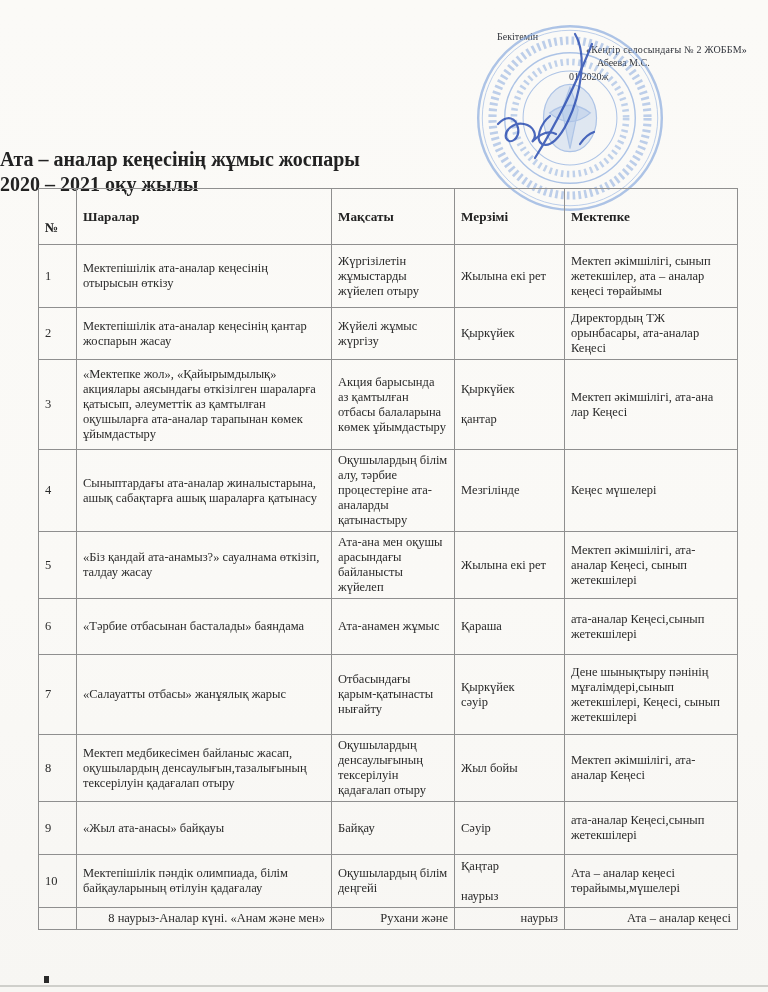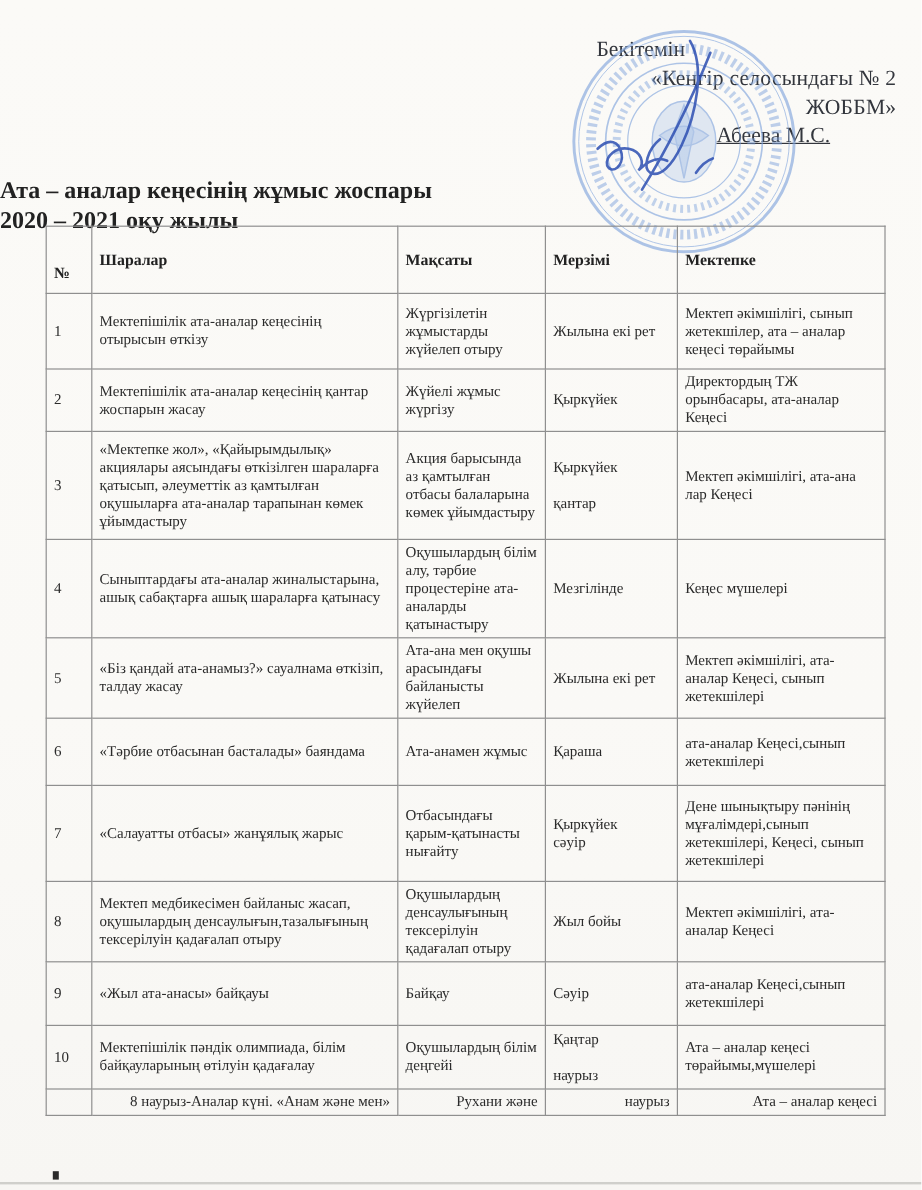--- a/index.html
+++ b/index.html
@@ -2,23 +2,23 @@
 <html><head>
 <meta charset="utf-8">
 <style>
   html,body{margin:0;padding:0;}
   .page{
     position:relative;width:768px;height:992px;overflow:hidden;
     background:linear-gradient(180deg,#fbfaf7 0%,#faf9f6 60%,#f7f6f3 100%);
     font-family:"Liberation Serif","DejaVu Serif",serif;color:#2e2e2e;
   }
   
-  .approval{position:absolute;left:497px;top:30px;width:250px;font-size:18px;line-height:1.32;color:#33363d;}
+  .approval{position:absolute;left:497px;top:30px;width:250px;font-size:10px;line-height:1.32;color:#33363d;}
   .approval .l2{letter-spacing:.2px;text-align:right;}
-  .approval .name-line{padding-left:100px;text-decoration:underline;}
+  .approval .name-line{padding-left:100px;}
   .approval .date-line{padding-left:72px;}
   
   .stamp{position:absolute;left:468px;top:16px;width:204px;height:204px;opacity:.62;}
   .signature{position:absolute;left:480px;top:26px;width:170px;height:140px;}
   
   .title{position:absolute;left:0;top:147px;width:768px;text-align:left;
     font-weight:bold;font-size:20px;line-height:1.25;color:#222;}
   
   table.plan{
     position:absolute;left:38px;top:188px;width:699px;
@@ -40,20 +40,21 @@
 </style>
 </head>
 <body>
 
 <div class="page">
 
   <div class="approval">
     <div>Бекітемін</div>
     <div class="l2">«Кеңгір селосындағы  № 2 ЖОББМ»</div>
     <div class="name-line">Абеева  М.С.</div>
+    <div class="date-line">01 2020ж</div>
   </div>
 
   <svg class="stamp" viewBox="0 0 200 200">
     <g fill="none" stroke="#7ea3dc">
       <circle cx="100" cy="100" r="90" stroke-width="2.4"></circle>
       <circle cx="100" cy="100" r="86" stroke-width="0.8"></circle>
       <circle cx="100" cy="100" r="76" stroke-width="8" stroke-dasharray="2.6 3.1" opacity="0.8"></circle>
       <circle cx="100" cy="100" r="64" stroke-width="1.4"></circle>
       <circle cx="100" cy="100" r="55" stroke-width="6.5" stroke-dasharray="2.4 3.4" opacity="0.75"></circle>
       <circle cx="100" cy="100" r="46" stroke-width="1"></circle>

